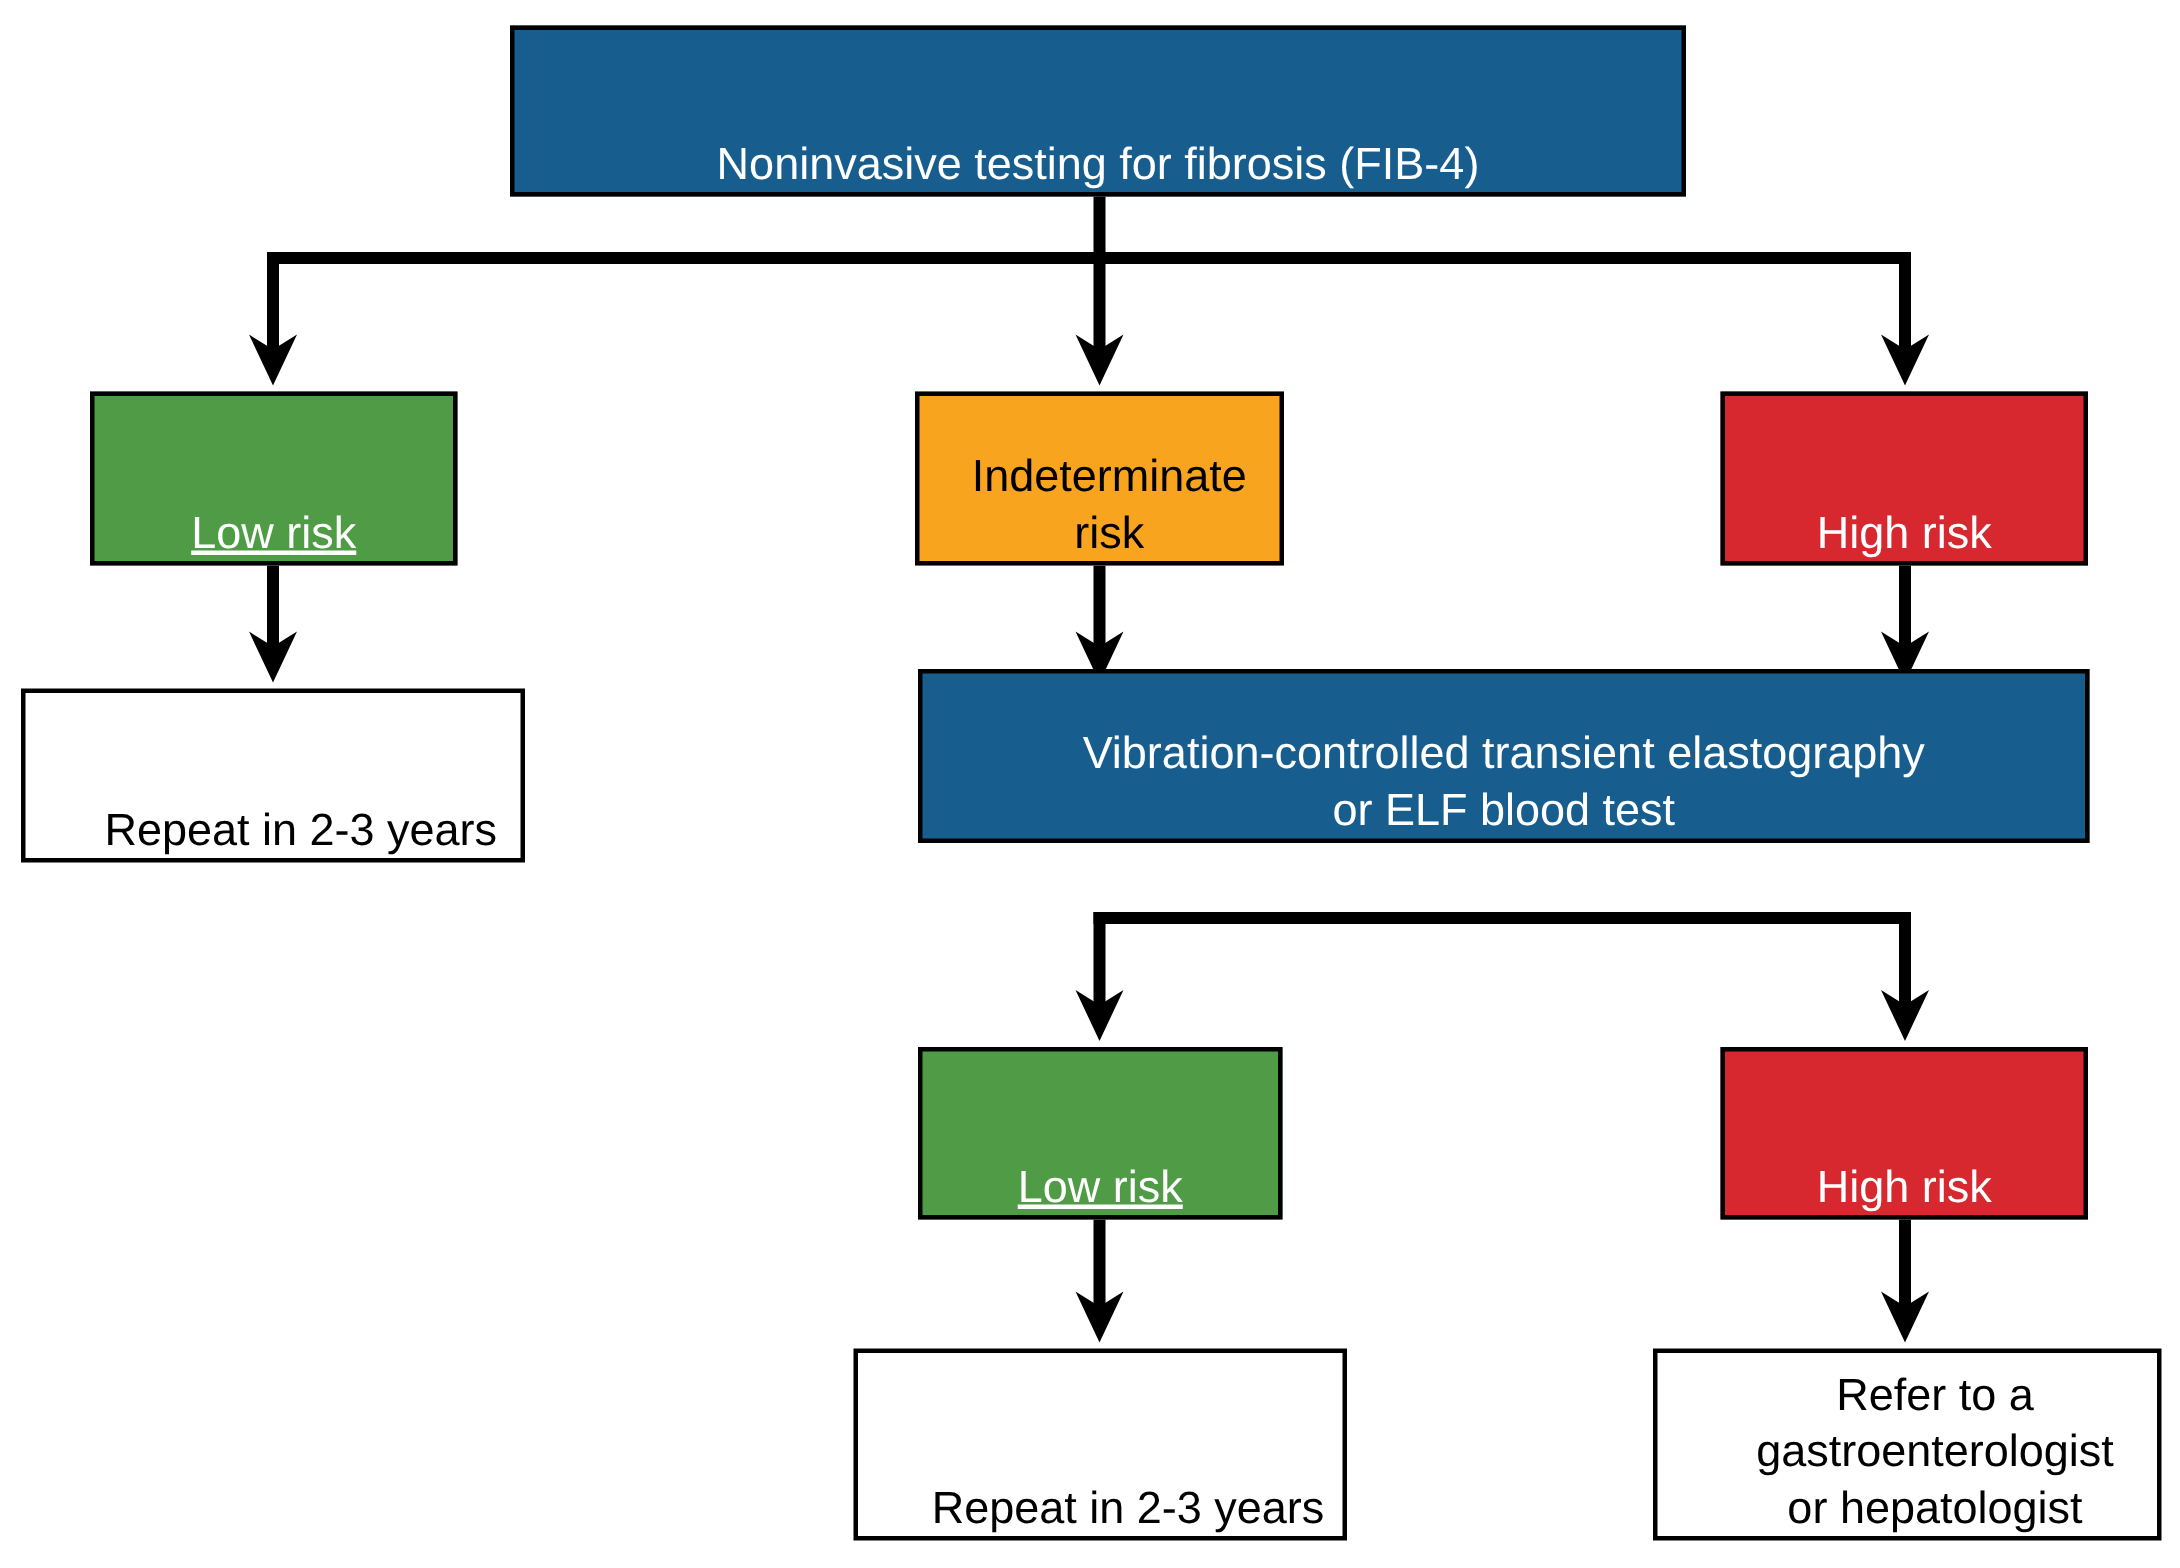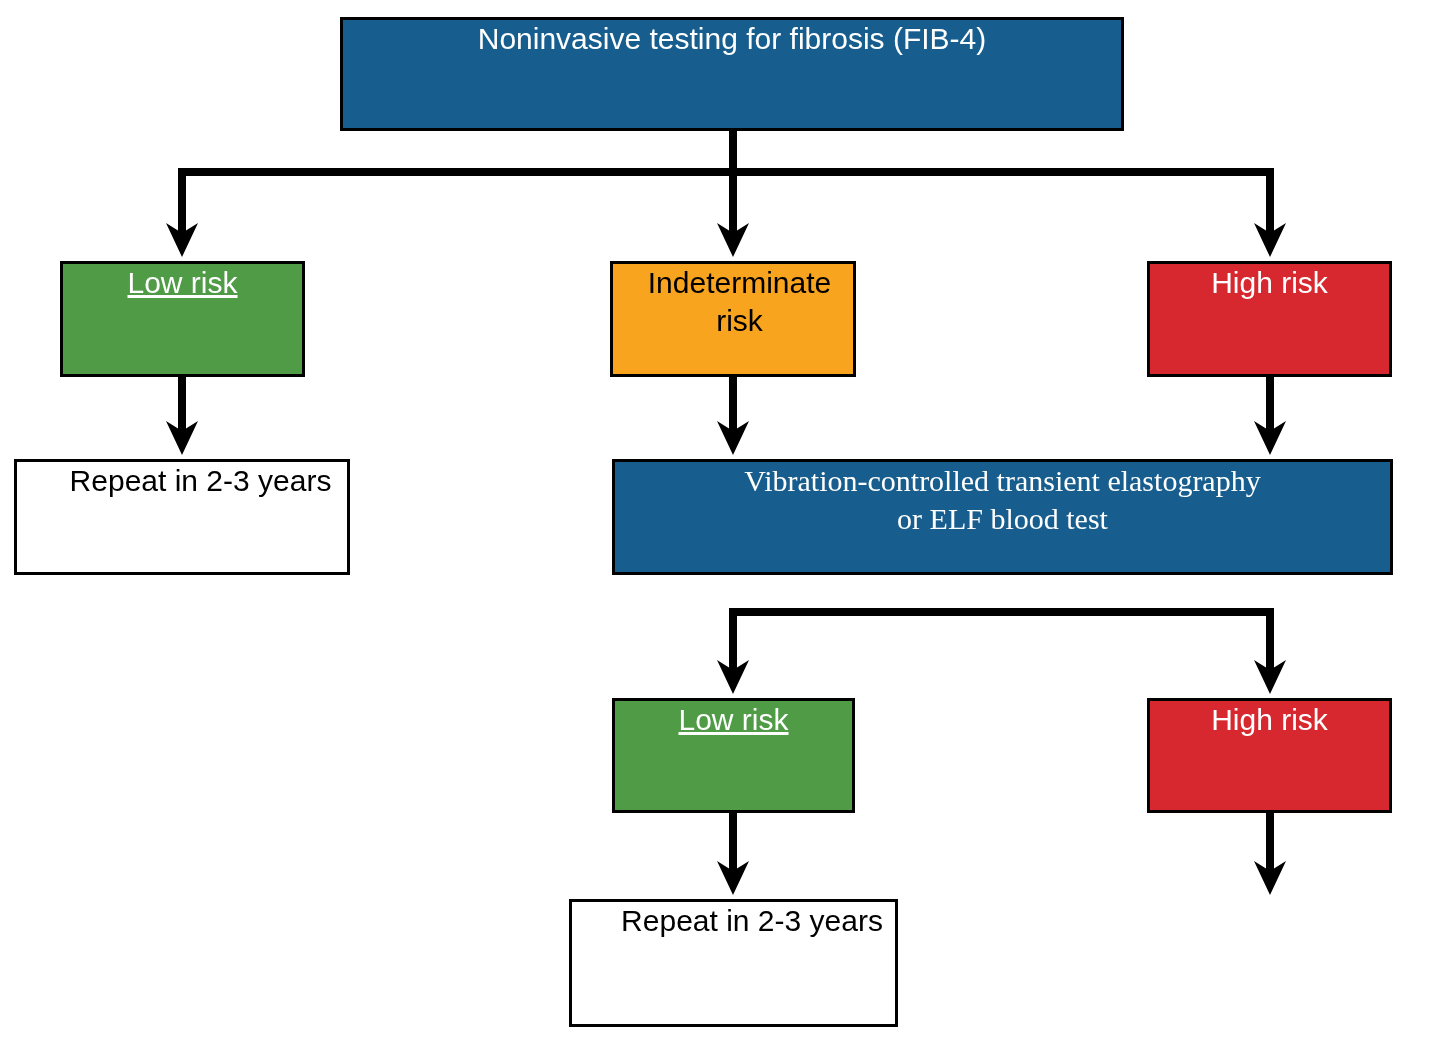--- a/index.html
+++ b/index.html
@@ -17,40 +17,40 @@
   }
   svg.connectors {
     position: absolute;
     left: 0; top: 0;
     width: 1453px; height: 1045px;
     pointer-events: none;
   }
   .node {
     position: absolute;
     display: flex;
-    align-items: flex-start;
+    align-items: flex-end;
     justify-content: center;
     text-align: center;
     font-size: 30px;
     line-height: 1.25;
     white-space: pre-line;
     border: 3px solid var(--border, #000000);
   }
   .node.blue   { background: var(--blue);   color: var(--text_light); border-width: 3px; }
   .node.green  { background: var(--green);  color: var(--text_light); text-decoration: underline; }
   .node.orange { background: var(--orange); color: var(--text_dark); }
   .node.red    { background: var(--red);    color: var(--text_light); }
   .node.white  { background: #ffffff;       color: var(--text_dark); border-width: 3px; padding-left: 37px; }
 
   #node-root    { left: 340px;  top: 17px;  width: 784px; height: 114px; }
   #node-low1    { left: 60px;   top: 261px; width: 245px; height: 116px; }
   #node-indet   { left: 610px;  top: 261px; width: 246px; height: 116px; padding-left: 13px; }
   #node-high1   { left: 1147px; top: 261px; width: 245px; height: 116px; }
   #node-repeat1 { left: 14px;   top: 459px; width: 336px; height: 116px; }
-  #node-vcte    { left: 612px;  top: 459px; width: 781px; height: 116px; font-family: Liberation Serif, serif; }
+  #node-vcte    { left: 612px;  top: 446px; width: 781px; height: 116px; }
   #node-low2    { left: 612px;  top: 698px; width: 243px; height: 115px; }
   #node-high2   { left: 1147px; top: 698px; width: 245px; height: 115px; }
   #node-repeat2 { left: 569px;  top: 899px; width: 329px; height: 128px; }
   #node-refer   { left: 1102px; top: 899px; width: 339px; height: 128px; }
 
   .shaft { stroke: var(--line, #000); stroke-width: 8; fill: none; }
   .head  { fill: var(--line, #000); stroke: none; }
 </style>
 </head>
 <body>
@@ -134,14 +134,19 @@
   </div>
 
   <div class="node red" id="node-high2">
     <span>High risk</span>
   </div>
 
   <div class="node white" id="node-repeat2">
     <span>Repeat in 2-3 years</span>
   </div>
 
+  <div class="node white" id="node-refer">
+    <span>Refer to a
+gastroenterologist
+or hepatologist</span>
+  </div>
 
 </div>
 
 </body></html>

